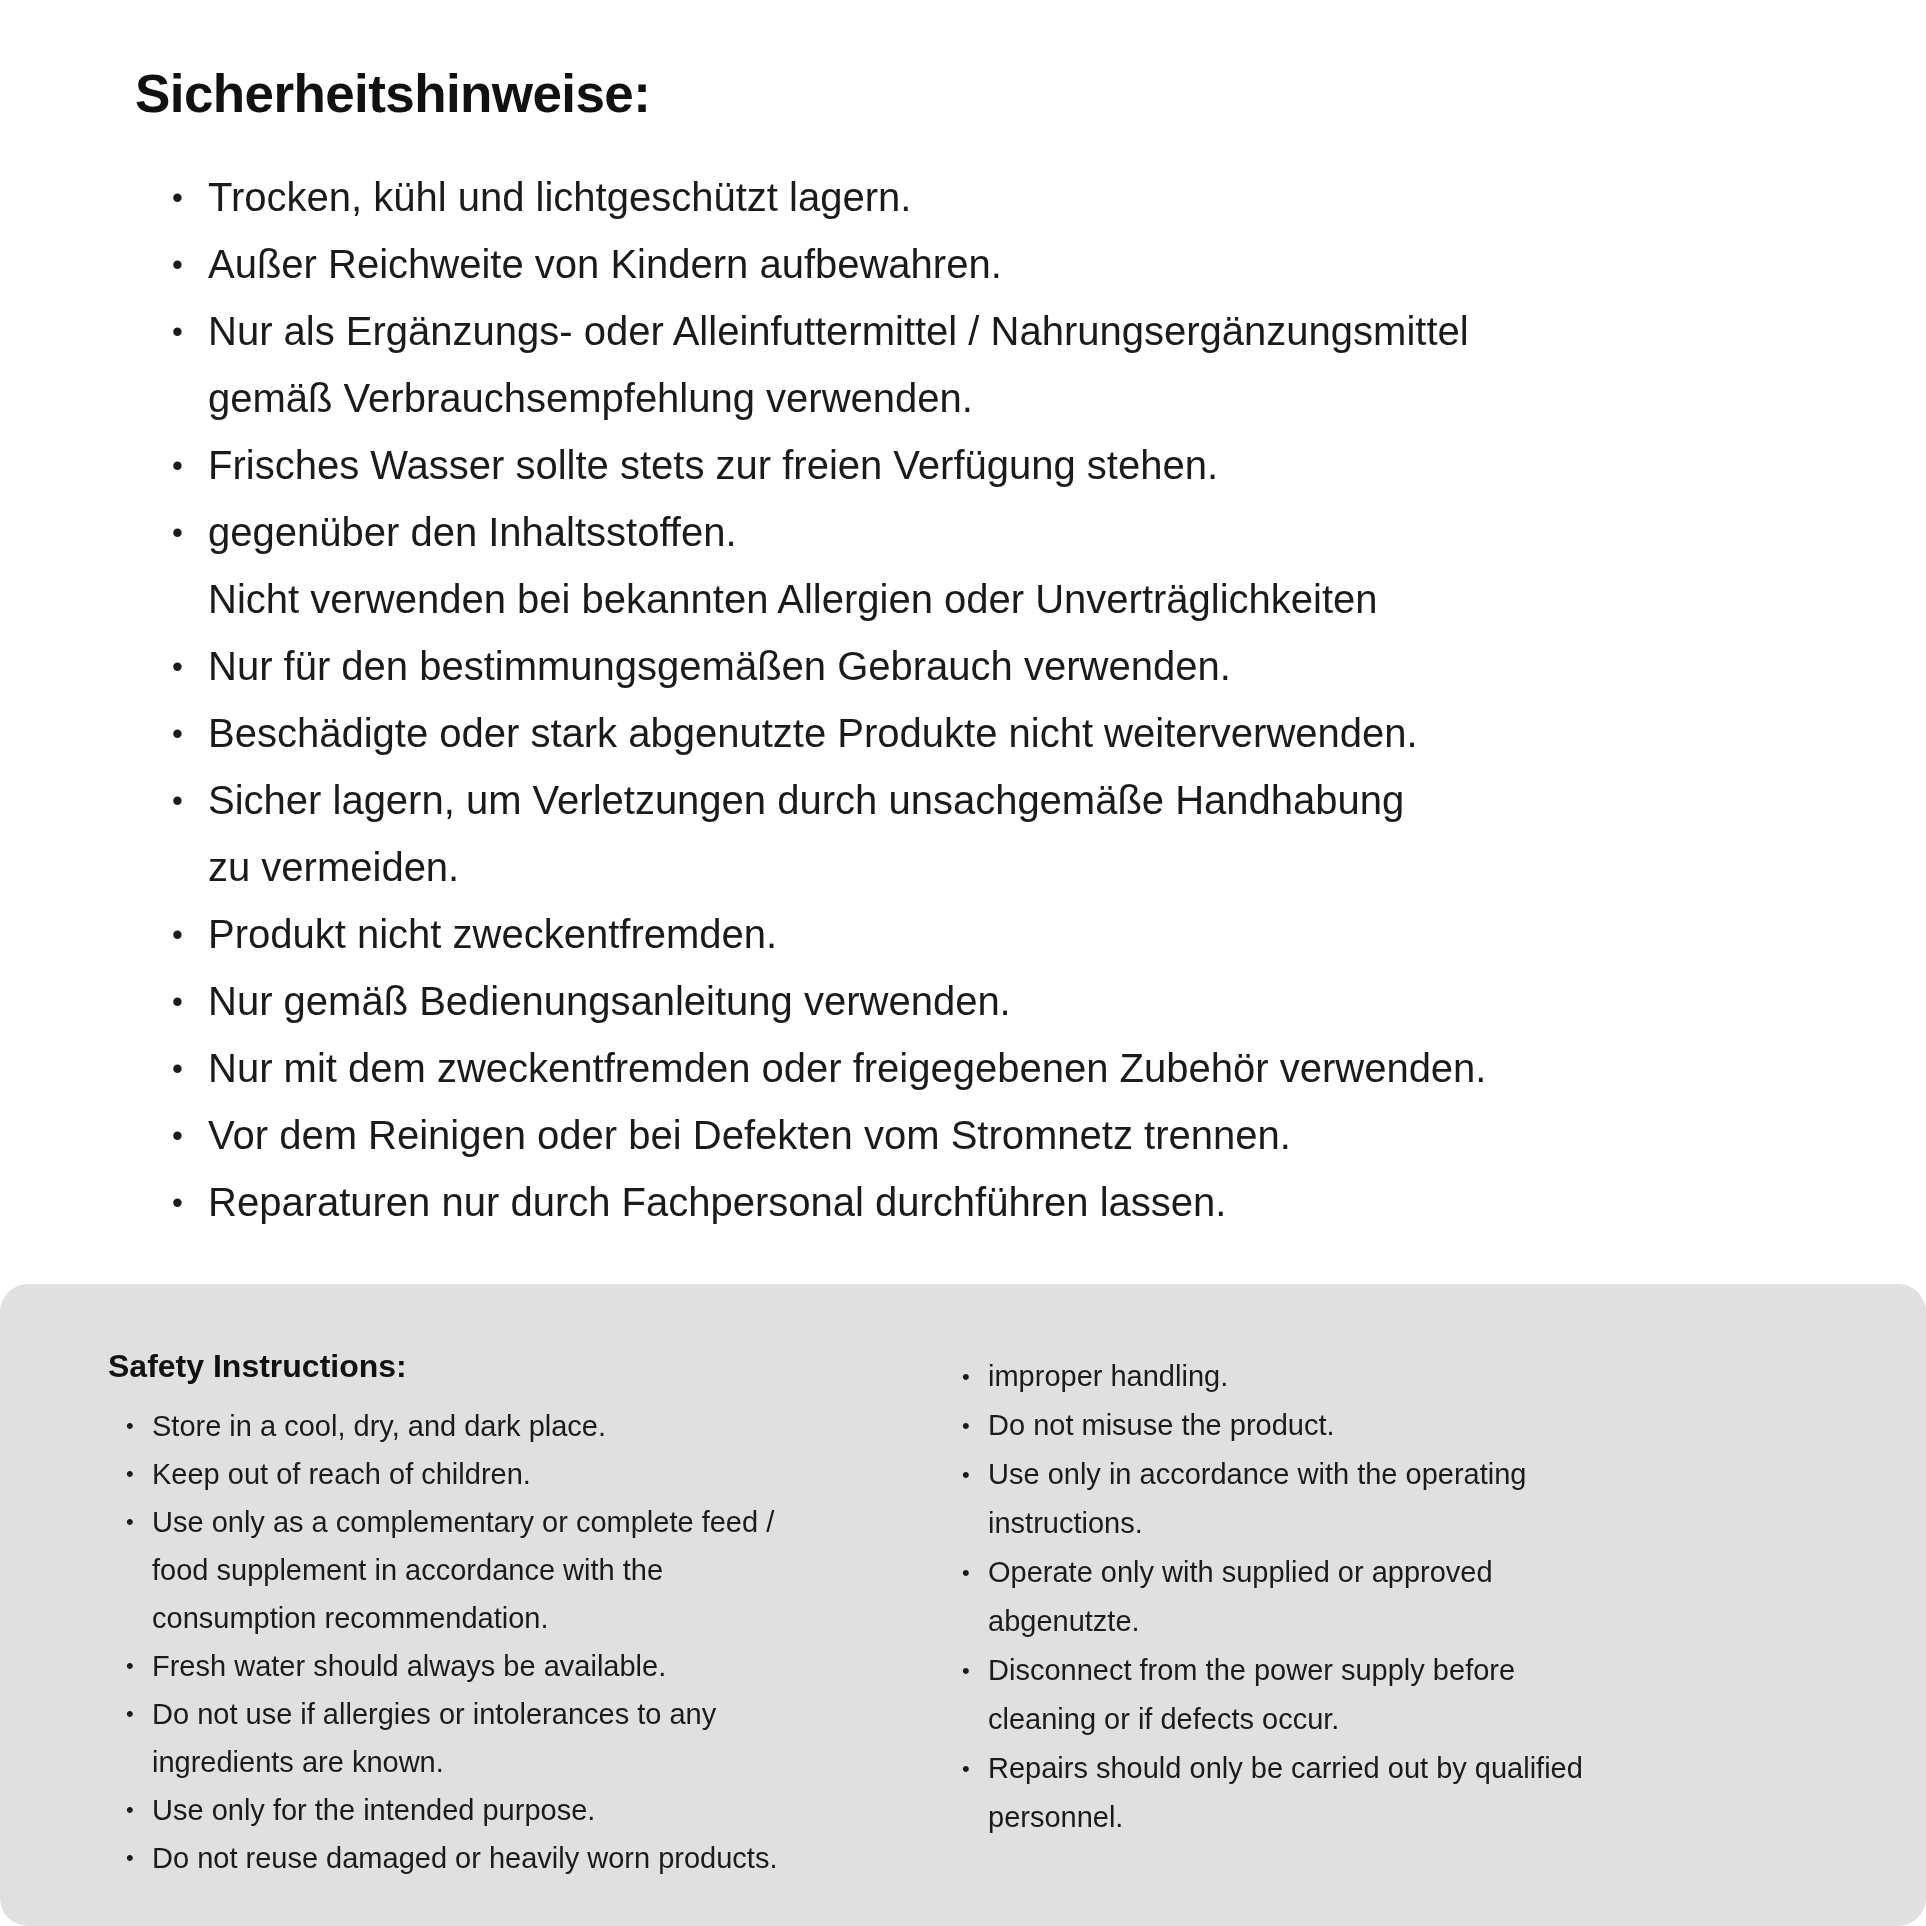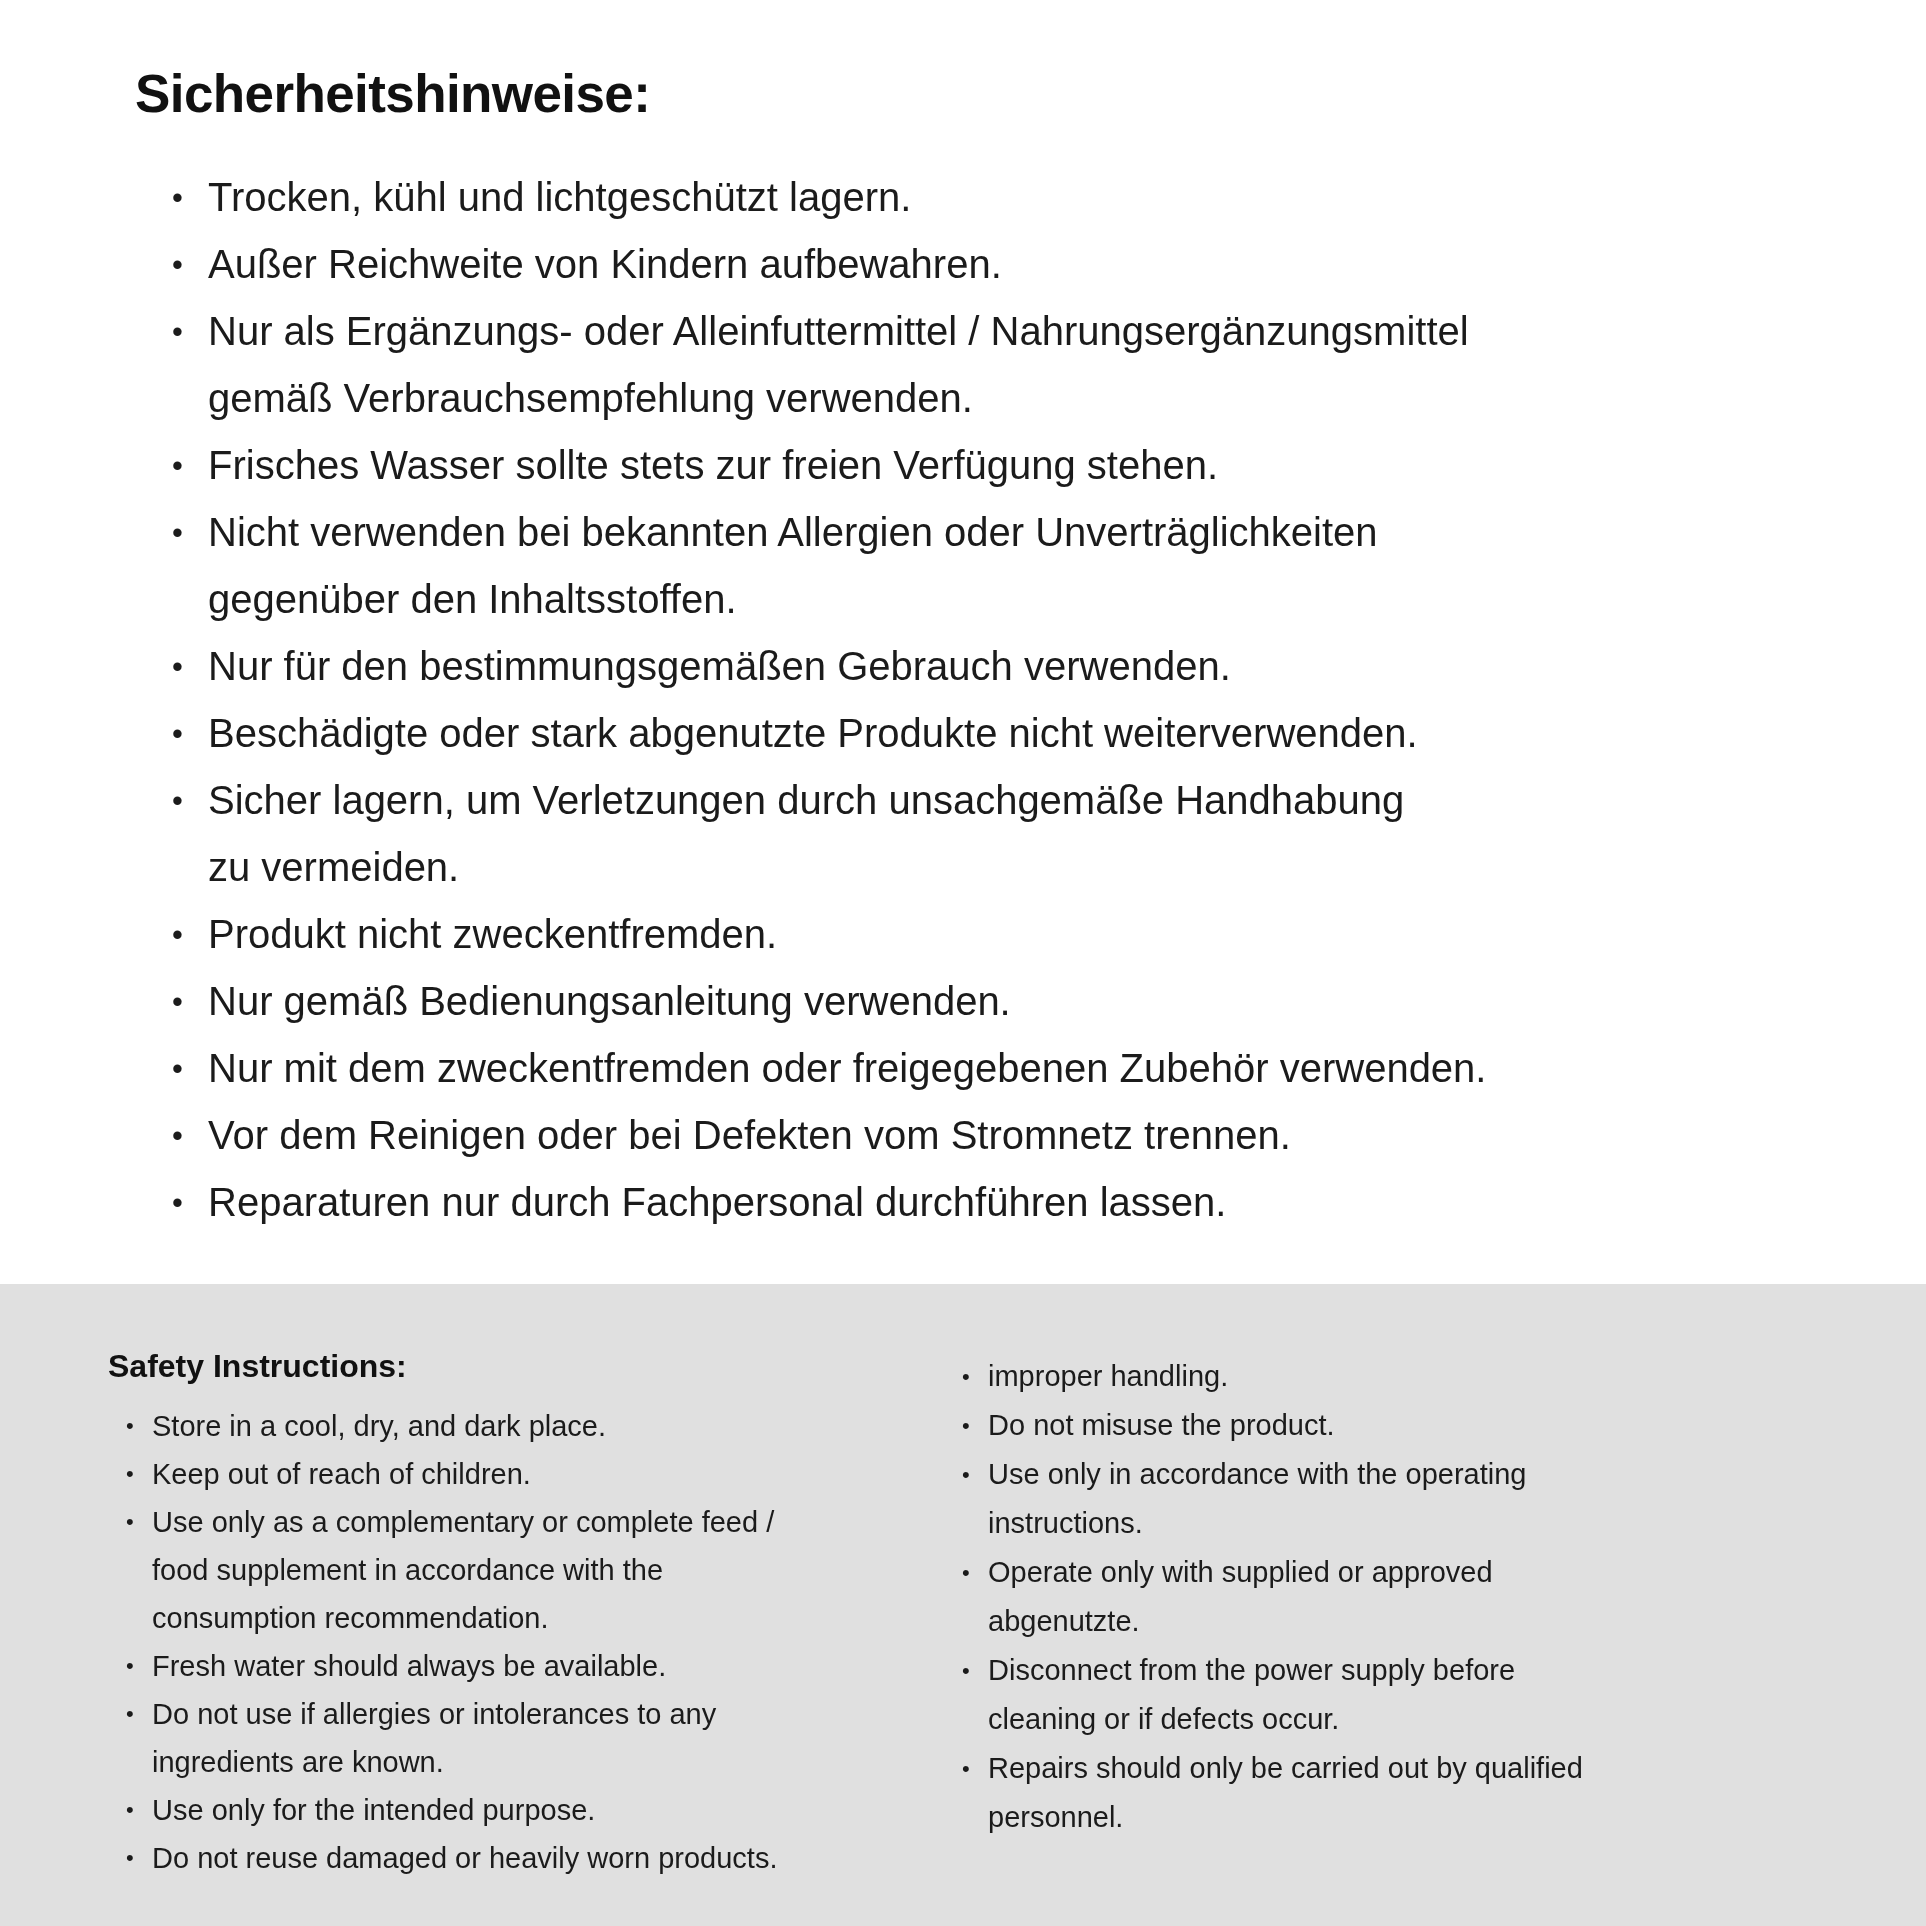--- a/index.html
+++ b/index.html
@@ -49,20 +49,21 @@
     line-height: 67px;
   }
   
   .english-section {
     box-sizing: border-box;
     height: 642px;
     background: #e0e0e0;
     display: flex;
     padding: 64px 58px 0 108px;
     overflow: hidden;
+    border-radius: 28px;
   }
   .english-col-left {
     flex: 0 0 854px;
   }
   .english-col-right {
     flex: 1 1 auto;
     padding-top: 3.9px;
   }
   .english-section h2 {
     margin: 0 0 16.7px 0;
@@ -126,22 +127,22 @@
       <li class="bullet-item">
         <span class="marker">•</span>
         <span class="item-text">
           <div class="line">Frisches Wasser sollte stets zur freien Verfügung stehen.</div>
         </span>
       </li>
 
       <li class="bullet-item">
         <span class="marker">•</span>
         <span class="item-text">
+          <div class="line">gegenüber den Inhaltsstoffen.</div>
           <div class="line">Nicht verwenden bei bekannten Allergien oder Unverträglichkeiten</div>
-          <div class="line">gegenüber den Inhaltsstoffen.</div>
         </span>
       </li>
 
       <li class="bullet-item">
         <span class="marker">•</span>
         <span class="item-text">
           <div class="line">Nur für den bestimmungsgemäßen Gebrauch verwenden.</div>
         </span>
       </li>
 

